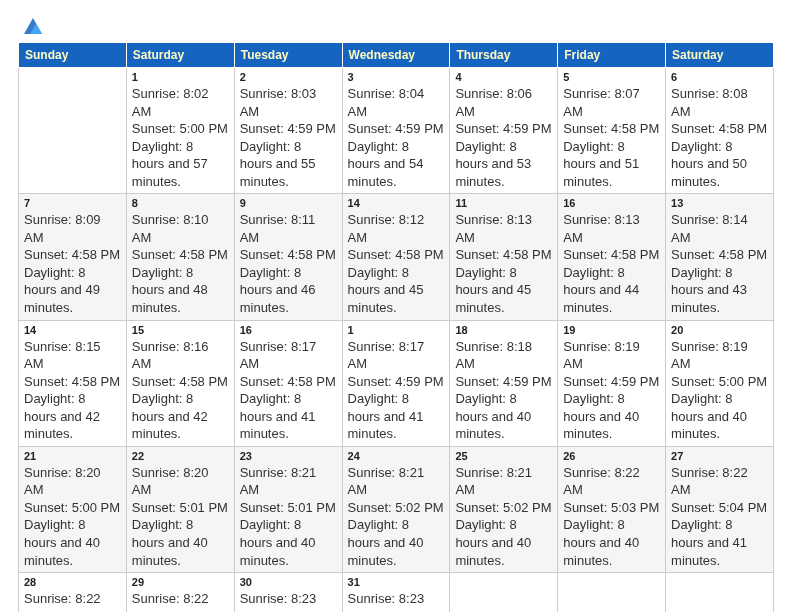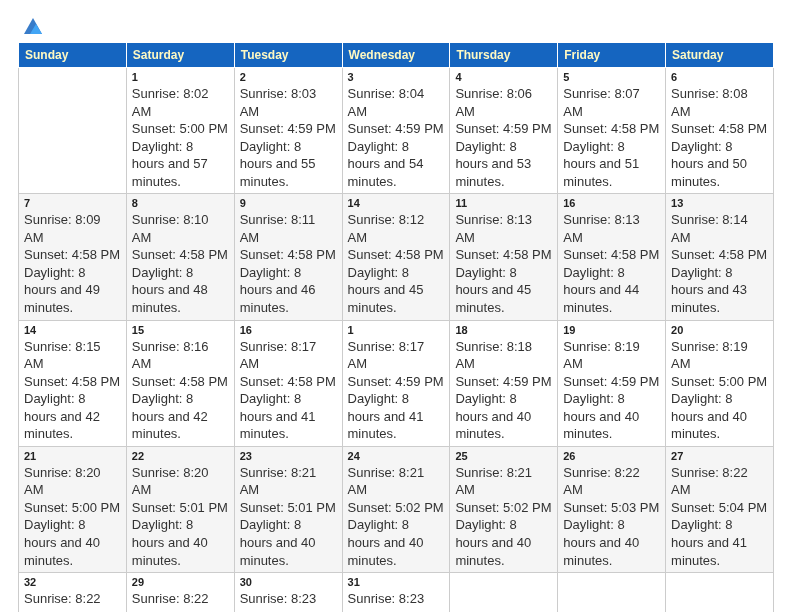--- a/index.html
+++ b/index.html
@@ -240,21 +240,21 @@
             <span class="day-number">26</span>
             <div class="day-info">Sunrise: 8:22 AM<br>Sunset: 5:03 PM<br>Daylight: 8 hours and 40 minutes.</div>
           </td>
           <td>
             <span class="day-number">27</span>
             <div class="day-info">Sunrise: 8:22 AM<br>Sunset: 5:04 PM<br>Daylight: 8 hours and 41 minutes.</div>
           </td>
         </tr>
         <tr>
           <td>
-            <span class="day-number">32</span>
+            <span class="day-number">28</span>
             <div class="day-info">Sunrise: 8:22 AM<br>Sunset: 5:04 PM<br>Daylight: 8 hours and 42 minutes.</div>
           </td>
           <td>
             <span class="day-number">29</span>
             <div class="day-info">Sunrise: 8:22 AM<br>Sunset: 5:05 PM<br>Daylight: 8 hours and 42 minutes.</div>
           </td>
           <td>
             <span class="day-number">30</span>
             <div class="day-info">Sunrise: 8:23 AM<br>Sunset: 5:06 PM<br>Daylight: 8 hours and 43 minutes.</div>
           </td>

